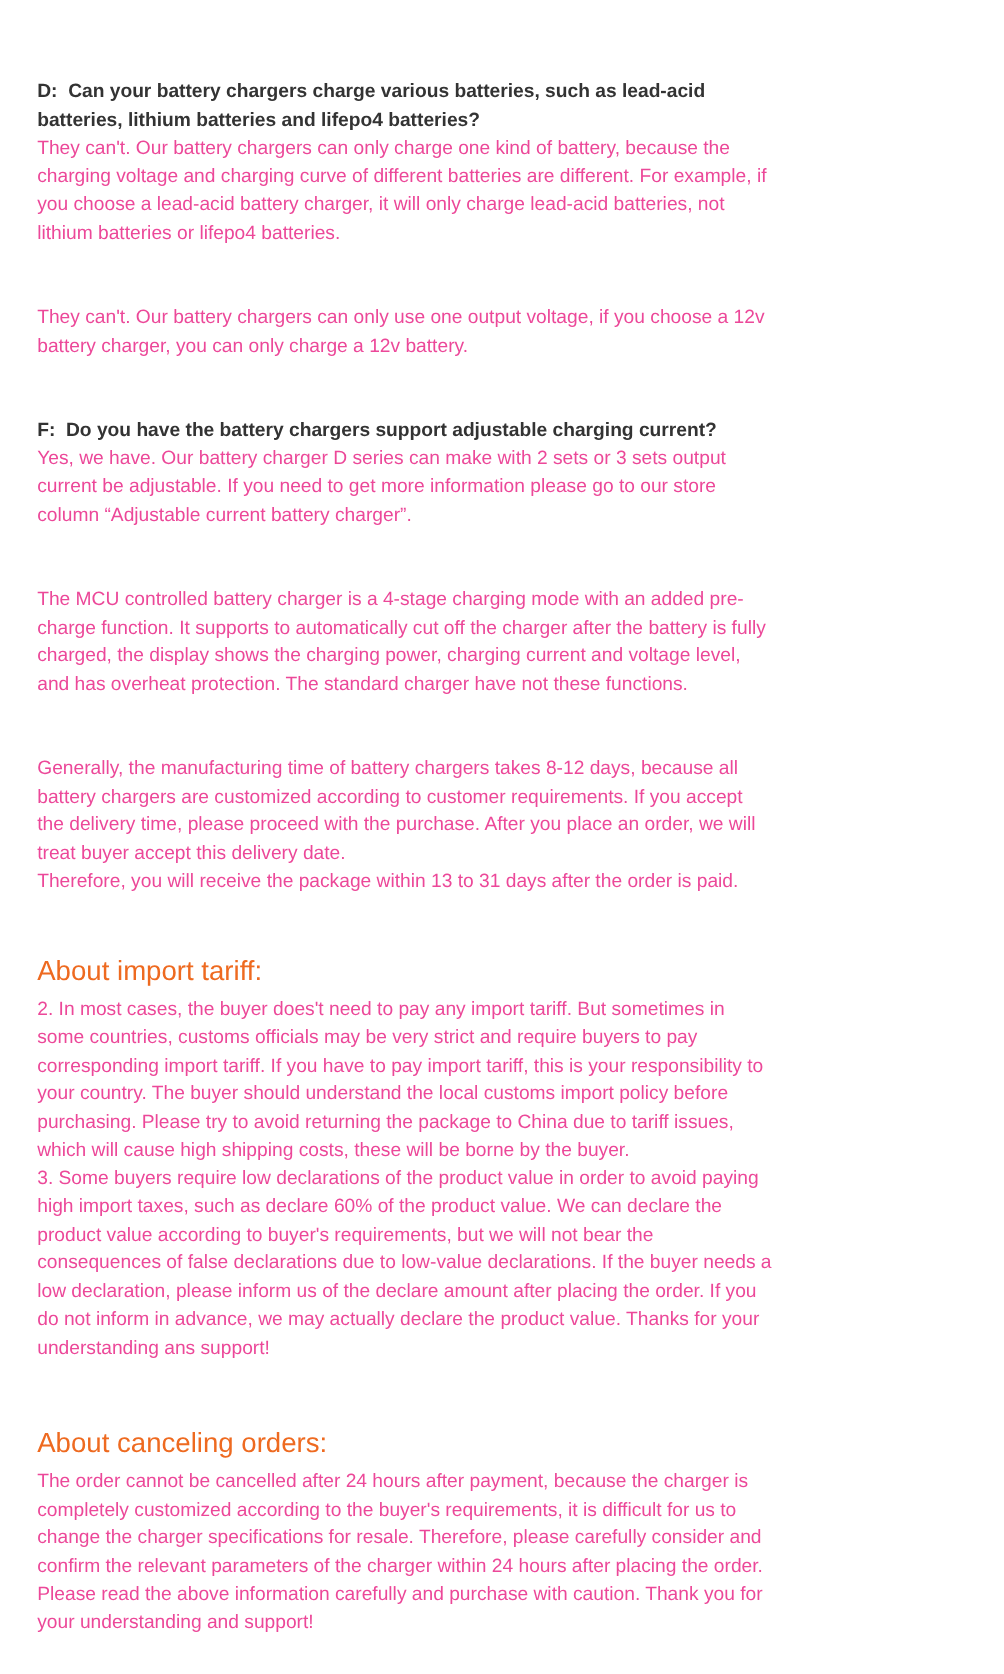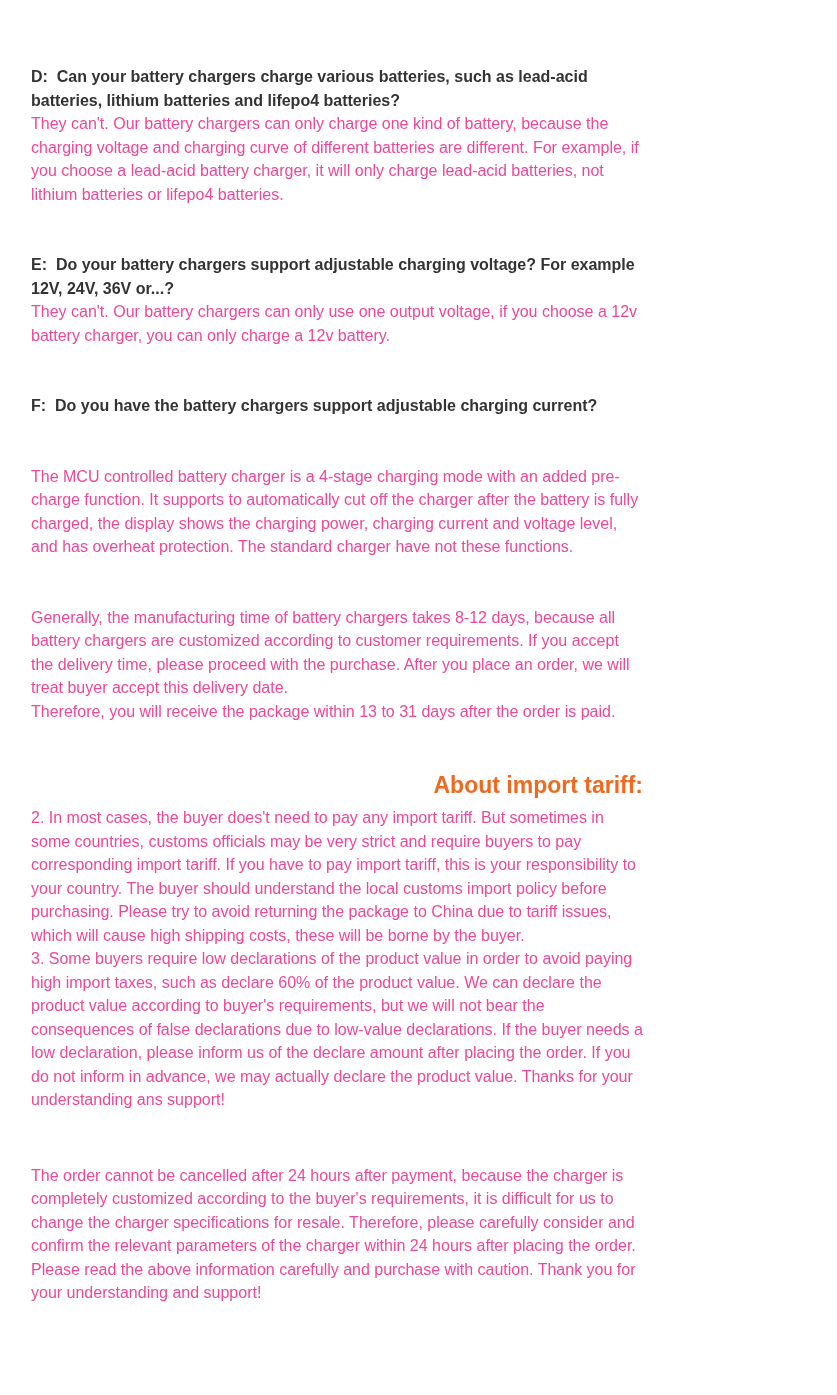--- a/index.html
+++ b/index.html
@@ -27,25 +27,24 @@
   .qa-answer, .section-paragraph {
     font-size: 16px;
     font-weight: normal;
     color: #ec4899;
     line-height: 23.5px;
     white-space: pre-wrap;
   }
   .info-section { margin: 0 0 52px 0; }
   .section-heading {
     font-size: 23px;
-    font-weight: bold;
+    font-weight: normal;
     color: #ee6a20;
     line-height: 30px;
     margin: 0 0 6px 0;
-    text-align: right;
   }
   .bottom-bar {
     position: absolute;
     left: 90px;
     bottom: 0;
     width: 600px;
     height: 6px;
     background: #202020;
   }
 </style>
@@ -54,44 +53,45 @@
 
 <div class="page">
   <div class="content">
 
     <div class="qa-block">
       <div class="qa-question">D:  Can your battery chargers charge various batteries, such as lead-acid batteries, lithium batteries and lifepo4 batteries?</div>
       <div class="qa-answer">They can't. Our battery chargers can only charge one kind of battery, because the charging voltage and charging curve of different batteries are different. For example, if you choose a lead-acid battery charger, it will only charge lead-acid batteries, not lithium batteries or lifepo4 batteries.</div>
     </div>
 
     <div class="qa-block">
-      <div class="qa-question">E:  Do your battery chargers support adjustable charging voltage? For example 12V, 24V, 36V or...?</div>
       <div class="qa-answer">They can't. Our battery chargers can only use one output voltage, if you choose a 12v battery charger, you can only charge a 12v battery.</div>
     </div>
 
     <div class="qa-block">
       <div class="qa-question">F:  Do you have the battery chargers support adjustable charging current?</div>
+      <div class="qa-answer">Yes, we have. Our battery charger D series can make with 2 sets or 3 sets output current be adjustable. If you need to get more information please go to our store column “Adjustable current battery charger”.</div>
     </div>
 
     <div class="qa-block">
       <div class="qa-answer">The MCU controlled battery charger is a 4-stage charging mode with an added pre-charge function. It supports to automatically cut off the charger after the battery is fully charged, the display shows the charging power, charging current and voltage level, and has overheat protection. The standard charger have not these functions.</div>
     </div>
 
     <div class="qa-block">
       <div class="qa-answer">Generally, the manufacturing time of battery chargers takes 8-12 days, because all battery chargers are customized according to customer requirements. If you accept the delivery time, please proceed with the purchase. After you place an order, we will treat buyer accept this delivery date.</div>
       <div class="qa-answer">Therefore, you will receive the package within 13 to 31 days after the order is paid.</div>
     </div>
 
     <div class="info-section">
       <div class="section-heading">About import tariff:</div>
       <div class="section-paragraph">2. In most cases, the buyer does't need to pay any import tariff. But sometimes in some countries, customs officials may be very strict and require buyers to pay corresponding import tariff. If you have to pay import tariff, this is your responsibility to your country. The buyer should understand the local customs import policy before purchasing. Please try to avoid returning the package to China due to tariff issues, which will cause high shipping costs, these will be borne by the buyer.</div>
       <div class="section-paragraph">3. Some buyers require low declarations of the product value in order to avoid paying high import taxes, such as declare 60% of the product value. We can declare the product value according to buyer's requirements, but we will not bear the consequences of false declarations due to low-value declarations. If the buyer needs a low declaration, please inform us of the declare amount after placing the order. If you do not inform in advance, we may actually declare the product value. Thanks for your understanding ans support!</div>
     </div>
 
     <div class="info-section">
+      <div class="section-heading">About canceling orders:</div>
       <div class="section-paragraph">The order cannot be cancelled after 24 hours after payment, because the charger is completely customized according to the buyer's requirements, it is difficult for us to change the charger specifications for resale. Therefore, please carefully consider and confirm the relevant parameters of the charger within 24 hours after placing the order.</div>
       <div class="section-paragraph">Please read the above information carefully and purchase with caution. Thank you for your understanding and support!</div>
     </div>
 
   </div>
 
   <div class="bottom-bar"></div>
 </div>
 
 </body></html>

